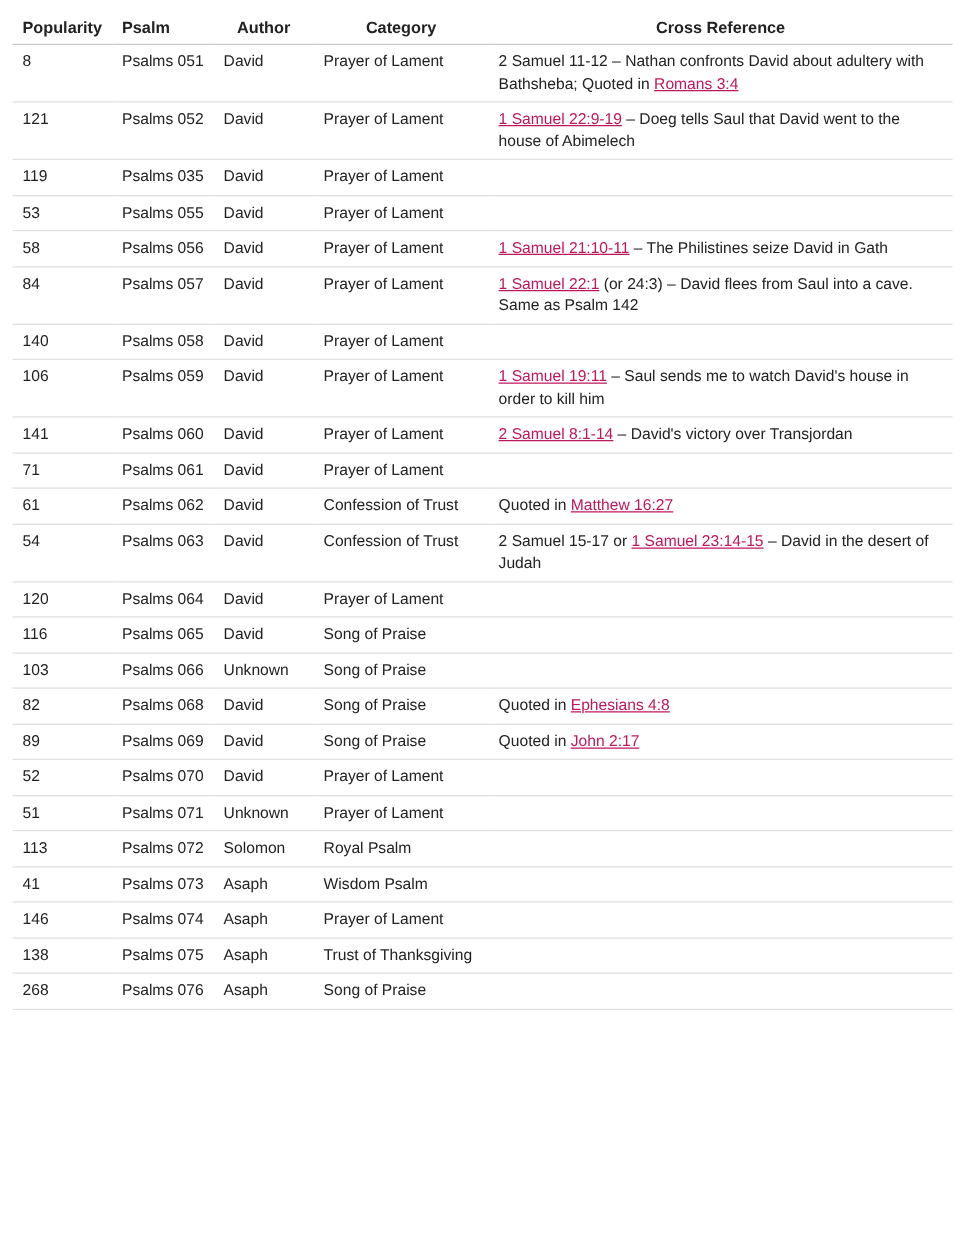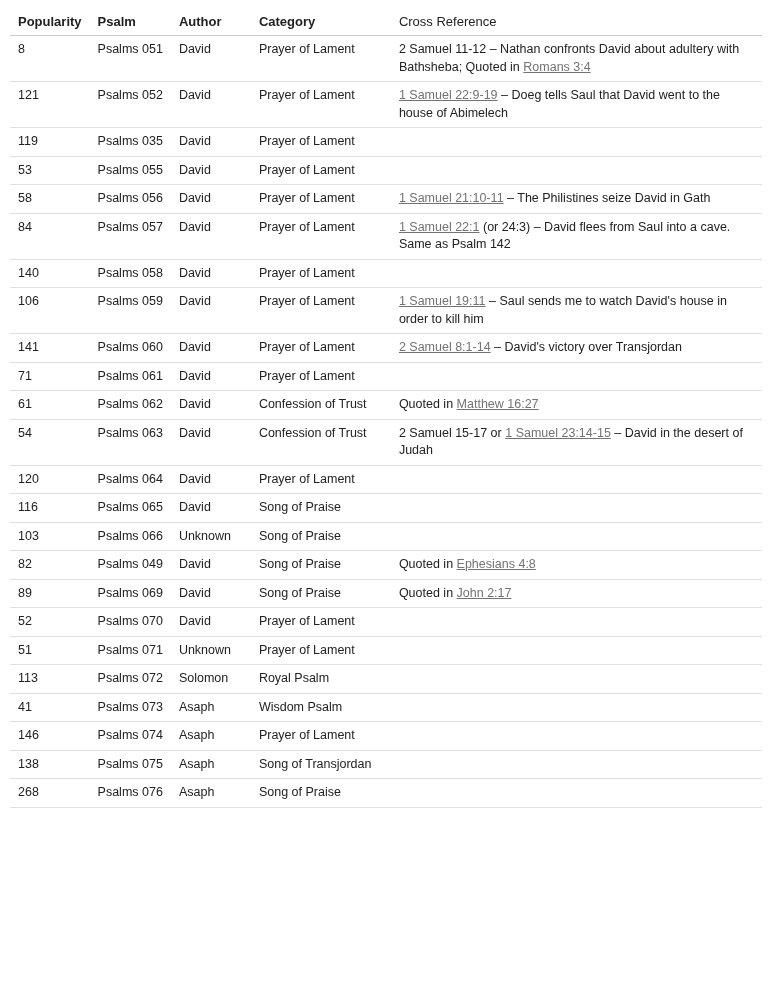--- a/index.html
+++ b/index.html
@@ -9,46 +9,46 @@
       color: #222;
       background: #fff;
       padding: 10px;
     }
     table {
       width: 100%;
       border-collapse: collapse;
     }
     thead th {
       font-weight: bold;
-      text-align: left;
+      text-align: center;
       padding: 4px 8px 6px 8px;
       border-bottom: 1px solid #ccc;
       font-size: 13px;
     }
     thead th:first-child,
     thead th:nth-child(2) {
       text-align: left;
     }
     thead th.col-cross {
-      font-weight: normal;
+      font-weight: bold;
     }
     tbody tr {
       border-bottom: 1px solid #e0e0e0;
       vertical-align: top;
     }
     tbody td {
       padding: 5px 8px;
       font-size: 12.5px;
       line-height: 1.4;
     }
     td.col-psalm {
       white-space: nowrap;
     }
     td.col-cross a {
-      color: #737373;
+      color: #be185d;
     }
     .pop-col { width: 70px; }
     .psalm-col { width: 60px; }
     .author-col { width: 80px; }
     .cat-col { width: 140px; }
     .cross-col { width: auto; }
   </style>
 </head>
 <body>
 
@@ -163,21 +163,21 @@
       </tr>
       <tr>
         <td class="pop-col">103</td>
         <td class="psalm-col col-psalm">Psalms 066</td>
         <td class="author-col">Unknown</td>
         <td class="cat-col">Song of Praise</td>
         <td class="cross-col col-cross"></td>
       </tr>
       <tr>
         <td class="pop-col">82</td>
-        <td class="psalm-col col-psalm">Psalms 049</td>
+        <td class="psalm-col col-psalm">Psalms 068</td>
         <td class="author-col">David</td>
         <td class="cat-col">Song of Praise</td>
         <td class="cross-col col-cross">Quoted in <a href="#Ephesians4:8">Ephesians 4:8</a></td>
       </tr>
       <tr>
         <td class="pop-col">89</td>
         <td class="psalm-col col-psalm">Psalms 069</td>
         <td class="author-col">David</td>
         <td class="cat-col">Song of Praise</td>
         <td class="cross-col col-cross">Quoted in <a href="#John2:17">John 2:17</a></td>
@@ -214,21 +214,21 @@
         <td class="pop-col">146</td>
         <td class="psalm-col col-psalm">Psalms 074</td>
         <td class="author-col">Asaph</td>
         <td class="cat-col">Prayer of Lament</td>
         <td class="cross-col col-cross"></td>
       </tr>
       <tr>
         <td class="pop-col">138</td>
         <td class="psalm-col col-psalm">Psalms 075</td>
         <td class="author-col">Asaph</td>
-        <td class="cat-col">Song of Transjordan</td>
+        <td class="cat-col">Trust of Thanksgiving</td>
         <td class="cross-col col-cross"></td>
       </tr>
       <tr>
         <td class="pop-col">268</td>
         <td class="psalm-col col-psalm">Psalms 076</td>
         <td class="author-col">Asaph</td>
         <td class="cat-col">Song of Praise</td>
         <td class="cross-col col-cross"></td>
       </tr>
     </tbody>

